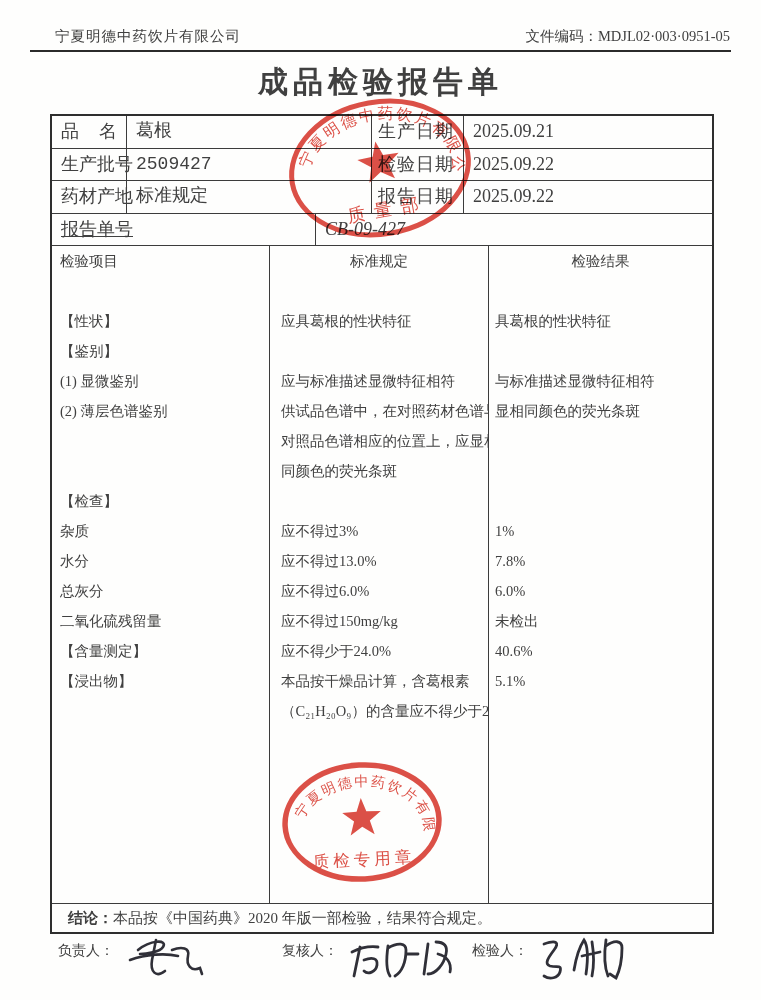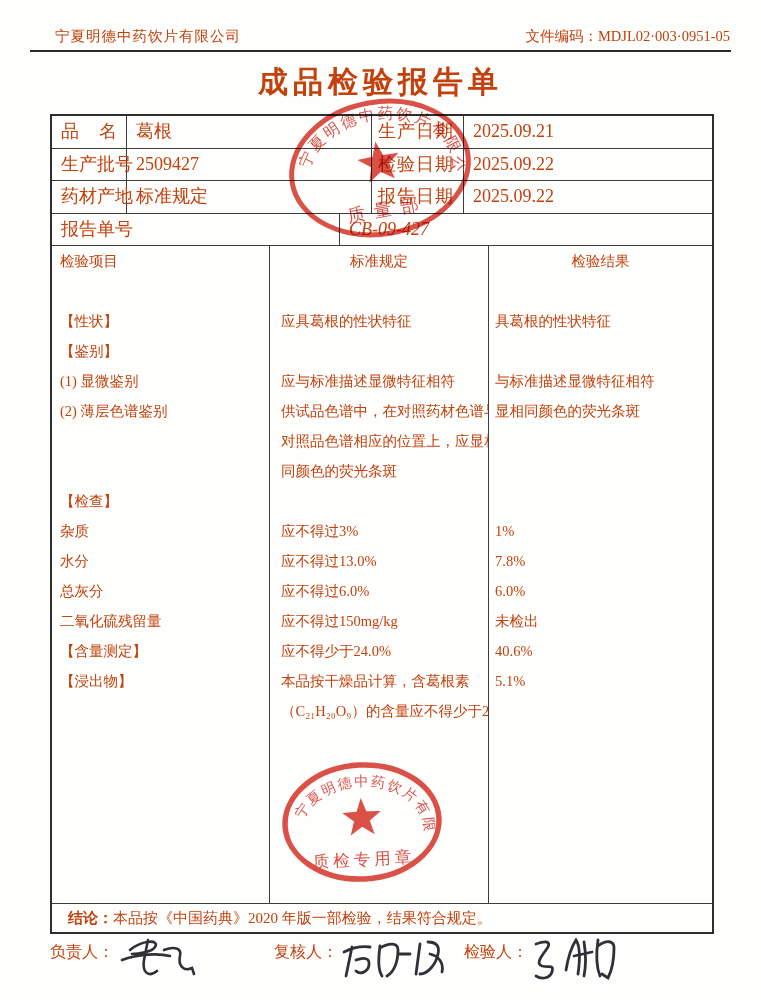--- a/index.html
+++ b/index.html
@@ -1,55 +1,55 @@
 <!DOCTYPE html>
 <html><head>
 <meta charset="utf-8">
 <style>
   html,body{margin:0;padding:0;background:#e8e8e8;}
   .doc{
     position:relative; width:761px; height:1000px; background:#fefefd;
-    font-family:"Liberation Serif","DejaVu Serif",serif; color:#c2410c;
+    font-family:"Liberation Serif","DejaVu Serif",serif; color:#404040;
     overflow:hidden; margin:0 auto;
   }
   
   .hdr-left{position:absolute; left:55px; top:27px; font-size:14.5px; letter-spacing:1px;}
   .hdr-right{position:absolute; right:31px; top:27px; font-size:14.5px;}
   .hdr-rule{position:absolute; left:30px; top:50px; width:701px; height:2px; background:#2b2b2b;}
   .title{position:absolute; left:0; top:62px; width:100%; text-align:center;
     font-size:30px; font-weight:bold; letter-spacing:5px;}
   
   .rpt{position:absolute; left:50px; top:114px; width:660px; border:2px solid #2e2e2e;
     box-sizing:content-box; background:transparent;}
   .irow{display:flex; height:31.5px; border-bottom:1.5px solid #3c3c3c; font-size:18px;}
   .irow > div{box-sizing:border-box; line-height:30px; white-space:nowrap; overflow:visible;}
   .c-label{width:75px; border-right:1.5px solid #3c3c3c; padding:0 9px;
     text-align:justify; text-align-last:justify;}
-  .c-val{width:245px; border-right:1.5px solid #3c3c3c; padding-left:9px;}
+  .c-val{width:245px; border-right:1.5px solid #3c3c3c; padding-left:9px;font-family:Liberation Mono, monospace;}
   .c-dlabel{width:92px; border-right:1.5px solid #3c3c3c; padding-left:6px; letter-spacing:1px;}
   .c-dval{flex:1; padding-left:9px;}
-  .c-rlabel{width:288px; border-right:1.5px solid #3c3c3c; padding:0 9px;}
+  .c-rlabel{width:264px; border-right:1.5px solid #3c3c3c; padding:0 9px;text-decoration:underline;}
   .c-rval{flex:1; padding-left:9px;font-style:italic;}
   
   .inspect{display:flex; height:657px; font-size:14.5px; border-bottom:1.5px solid #3c3c3c;}
   .icol{box-sizing:border-box; overflow:hidden;}
   .icol-item{width:218px; border-right:1.5px solid #3c3c3c;}
   .icol-std{width:219px; border-right:1.5px solid #3c3c3c;}
   .icol-res{flex:1;}
   .iline{height:30px; line-height:30px; white-space:nowrap;}
   .icol-item .iline{padding-left:8px;}
   .icol-std .iline{padding-left:11px;}
   .icol-res .iline{padding-left:6px;}
   .iline.ihead{text-underline-offset:4px;}
   .icol-std .iline.ihead,.icol-res .iline.ihead{text-align:center; padding:0;}
   
   .conclusion{height:28px; line-height:28px; font-size:15px; padding-left:16px; white-space:nowrap;}
   .conclusion b{font-weight:bold;}
   
-  .sig-row{position:absolute; left:42px; top:930px; width:680px; height:65px; font-size:16px;}
+  .sig-row{position:absolute; left:50px; top:930px; width:680px; height:65px; font-size:14px;}
   .sig-label{position:absolute; top:12px; white-space:nowrap;}
   .sig-label.l1{left:8px;} .sig-label.l2{left:232px;} .sig-label.l3{left:422px;}
   .sig-svg{position:absolute; top:0;}
   .sig-svg.s1{left:66px;} .sig-svg.s2{left:290px;} .sig-svg.s3{left:480px;}
   
   .stamp{position:absolute; mix-blend-mode:multiply; opacity:0.88;}
   .stamp-top{left:278px; top:90px;}
   .stamp-bottom{left:267px; top:748px;}
 </style>
 </head>

